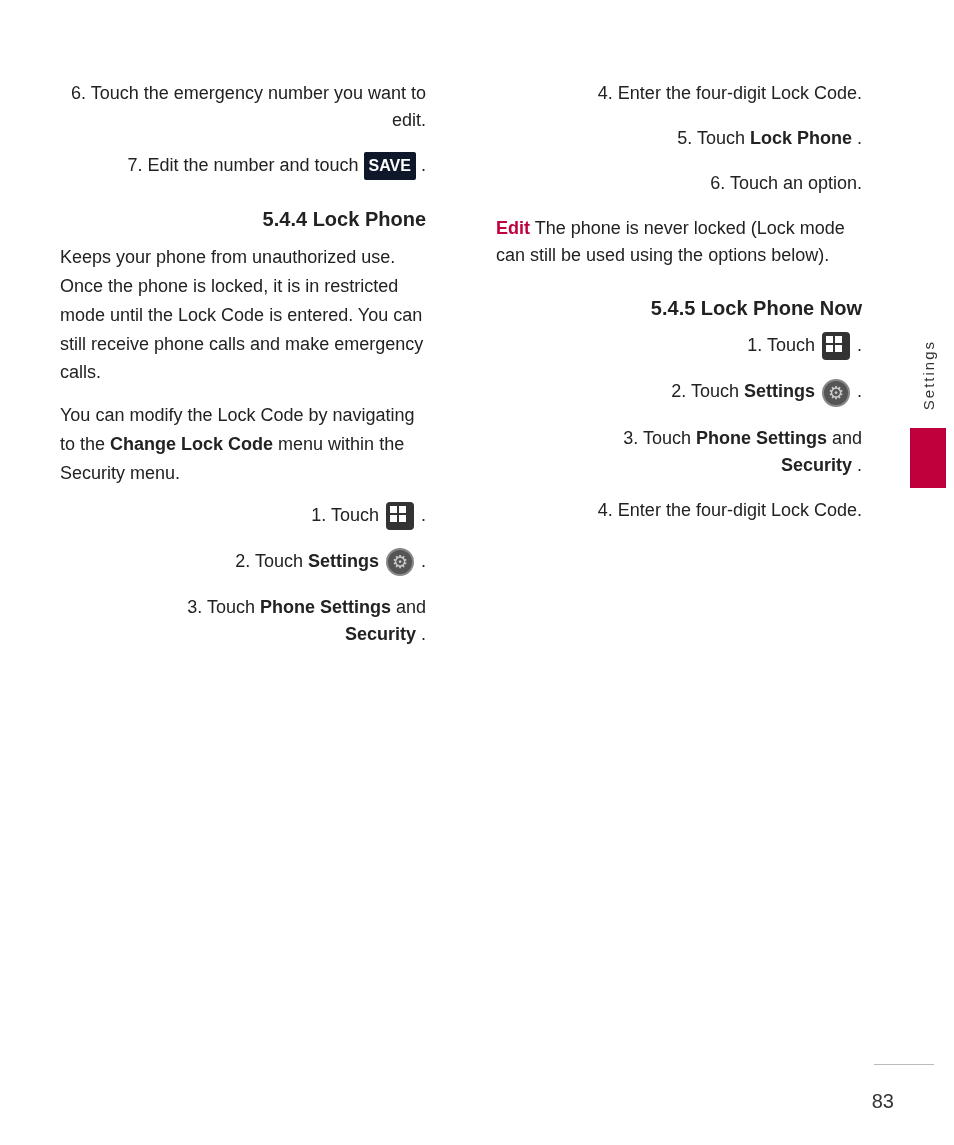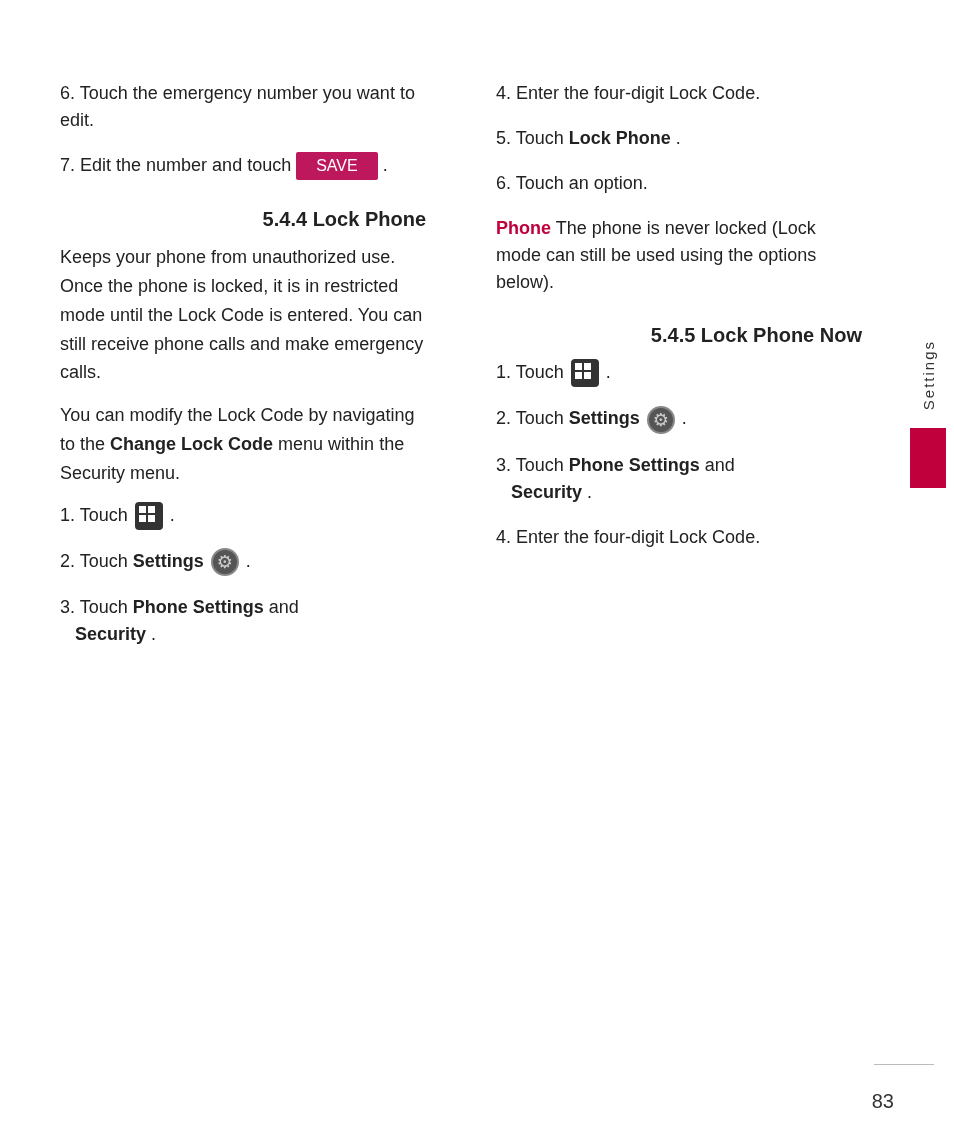--- a/index.html
+++ b/index.html
@@ -58,31 +58,32 @@
     .page-number {
       position: absolute;
       bottom: 32px;
       right: 60px;
       font-size: 20px;
       color: #333;
     }
     .step {
       margin-bottom: 18px;
       line-height: 1.5;
+      text-align: right;
     }
     .step p {
       line-height: 1.5;
     }
     .save-badge {
       display: inline-block;
-      background: #be185d;
+      background: #0f172a;
       color: #fff;
-      font-weight: normal;
+      font-weight: bold;
       font-size: 16px;
-      padding: 2px 20px;
+      padding: 2px 5px;
       border-radius: 2px;
       vertical-align: middle;
     }
     .section-heading {
       font-size: 20px;
       font-weight: bold;
       margin-top: 28px;
       margin-bottom: 12px;
       text-align: right;
     }
@@ -229,21 +230,21 @@
       </div>
 
       <div class="step">
         <p>
           <span>6. Touch an option.</span>
         </p>
       </div>
 
       <div class="option-block">
         <p>
-          <span class="none-label">Phone</span>
+          <span class="none-label">Edit</span>
           <span> The phone is never locked (Lock mode can still be used using the options below).</span>
         </p>
       </div>
 
 
       <div class="section-heading">5.4.5 Lock Phone Now</div>
 
 
       <div class="step">
         <p>

